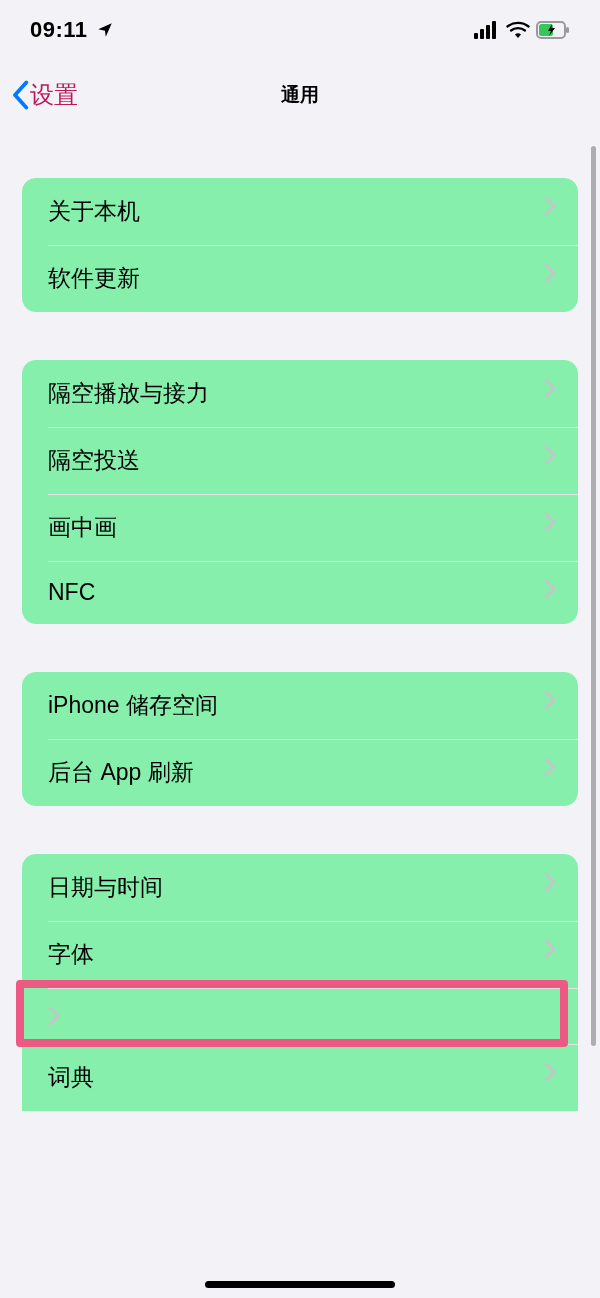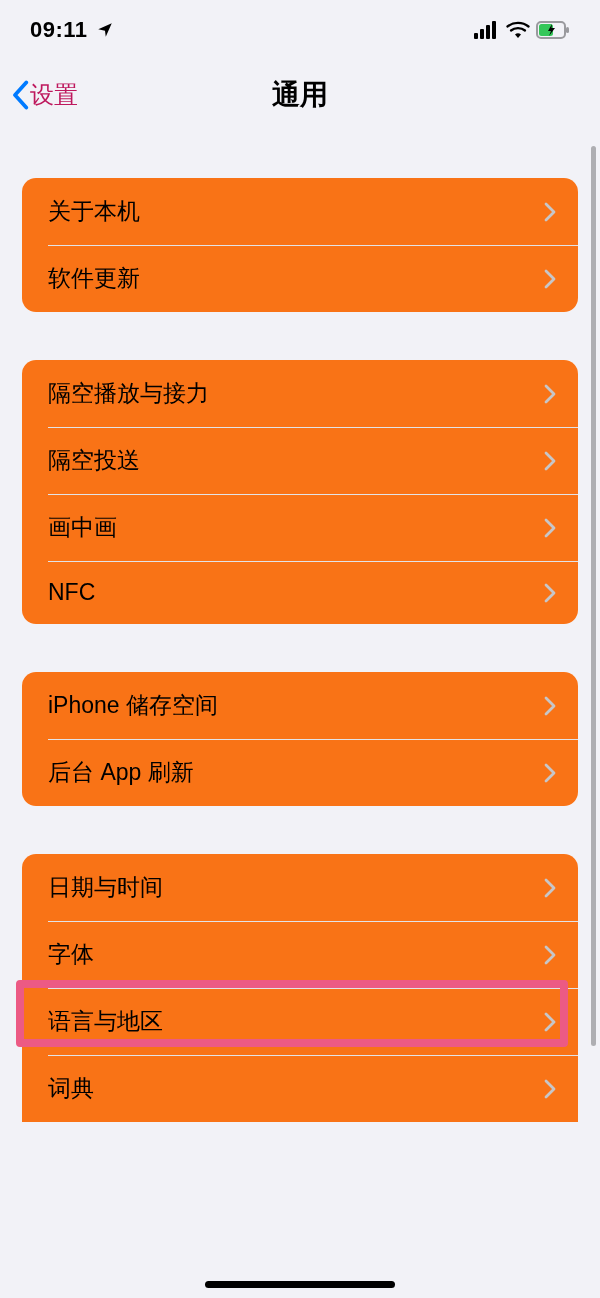--- a/index.html
+++ b/index.html
@@ -39,21 +39,21 @@
     left: 10px;
     display: flex;
     align-items: center;
     gap: 0px;
     color: #be185d;
     font-size: 24px;
   }
   .nav-back svg { display: block; }
   .nav-title {
     margin: 0 auto;
-    font-size: 28px;
+    font-size: 19px;
     font-weight: 600;
   }
 
   
   .scroll-area {
     position: absolute;
     top: 130px;
     bottom: 0;
     left: 0;
     right: 0;
@@ -73,26 +73,26 @@
     background: #ffffff;
     border-radius: 14px;
     margin: 0 22px 48px 22px;
     overflow: hidden;
   }
   .group.first { margin-top: 48px; }
   .group.last  { margin-bottom: 0; border-bottom-left-radius: 0; border-bottom-right-radius: 0; }
 
   .row {
     display: flex;
-    align-items: center;
+    align-items: flex-start;
     justify-content: space-between;
     padding: 18px 22px 18px 26px;
     font-size: 23px;
     color: #000;
-    background: #f97316;
+    background: #86efac;
     position: relative;
   }
   .row + .row::before {
     content: "";
     position: absolute;
     top: 0;
     left: 26px;
     right: 0;
     height: 1px;
     background: #e3e3e6;
@@ -255,21 +255,20 @@
         </div>
         <div class="row" id="row-fonts">
           <span>字体</span>
           <span class="chevron">
             <svg width="12" height="20" viewBox="0 0 12 20">
               <path d="M2 2 L10 10 L2 18" stroke="#c6c6c9" stroke-width="2.8" fill="none" stroke-linecap="round" stroke-linejoin="round"></path>
             </svg>
           </span>
         </div>
         <div class="row" id="row-language">
-          <span>语言与地区</span>
           <span class="chevron">
             <svg width="12" height="20" viewBox="0 0 12 20">
               <path d="M2 2 L10 10 L2 18" stroke="#c6c6c9" stroke-width="2.8" fill="none" stroke-linecap="round" stroke-linejoin="round"></path>
             </svg>
           </span>
         </div>
         <div class="row" id="row-dictionary">
           <span>词典</span>
           <span class="chevron">
             <svg width="12" height="20" viewBox="0 0 12 20">

